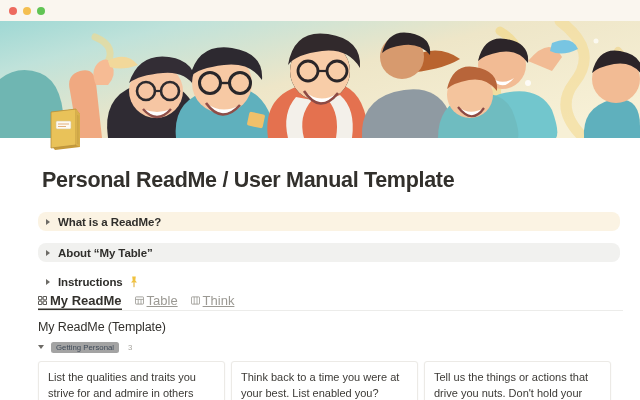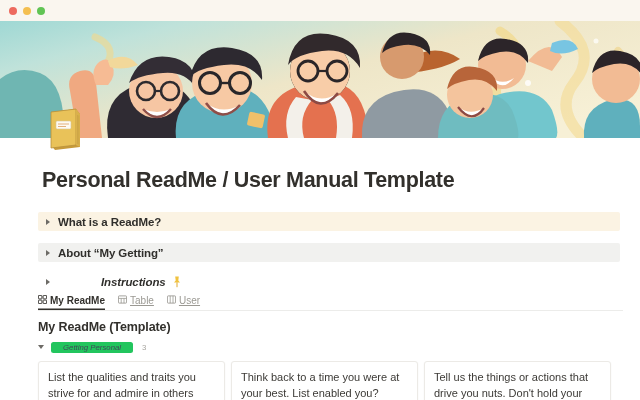--- a/index.html
+++ b/index.html
@@ -89,21 +89,21 @@
     left: 38px;
     top: 74px;
     width: 582px;
   }
   .toggle-row {
     display: flex;
     align-items: center;
     height: 19px;
     padding: 0 0 0 8px;
     box-sizing: border-box;
-    border-radius: 2px;
+    border-radius: 8px;
   }
   .toggle-row.cream { background: #fbf3e3; margin-bottom: 12px; }
   .toggle-row.grey  { background: #f1f1ef; margin-bottom: 10px; }
   .toggle-row.plain { background: transparent; }
 
   .tri {
     width: 0; height: 0;
     border-left: 4.5px solid #6d6b66;
     border-top: 3.2px solid transparent;
     border-bottom: 3.2px solid transparent;
@@ -111,23 +111,21 @@
     flex: 0 0 auto;
   }
   .toggle-label {
     font-size: 11.5px;
     font-weight: bold;
     color: #2f2e2b;
     letter-spacing: -0.1px;
     white-space: nowrap;
   }
   .toggle-label.italic {
-    font-style: italic;
     font-weight: bold;
-    margin-left: 43px;
   }
   .pin {
     margin-left: 6px;
     display: inline-block;
     width: 10px; height: 12px;
     vertical-align: -2px;
   }
   .pin svg { display:block; width: 10px; height: 12px; }
 
   
@@ -143,62 +141,61 @@
     height: 17px;
     border-bottom: 1px solid #ececea;
     width: 585px;
   }
   .tab {
     display: flex;
     align-items: center;
     height: 17px;
     margin-right: 13px;
     padding-bottom: 1px;
-    font-size: 10px;
+    font-size: 13px;
     white-space: nowrap;
   }
   .tab .ico { margin-right: 3px; display: block; }
   .tab.active {
     color: #33312d;
     font-weight: bold;
     box-shadow: inset 0 -1.6px 0 0 #33312d;
   }
   .tab.idle { color: #9b9993; font-weight: normal; text-decoration: underline; }
 
   .db-title {
     margin-top: 9px;
     font-size: 12.5px;
-    font-weight: bold;
+    font-weight: normal;
     color: #32302c;
     letter-spacing: -0.1px;
   }
 
   .group-head {
     display: flex;
     align-items: center;
     margin-top: 7px;
     height: 12px;
   }
   .tri-down {
     width: 0; height: 0;
     border-top: 4.2px solid #6d6b66;
     border-left: 3.2px solid transparent;
     border-right: 3.2px solid transparent;
     margin-right: 7px;
     flex: 0 0 auto;
   }
   .chip {
-    background: #22c55e;
+    background: #a3a3a3;
     color: #3f4a58;
     font-size: 7.8px;
     line-height: 11px;
-    padding: 0 12px;
+    padding: 0 5px;
     border-radius: 2.5px;
     white-space: nowrap;
-    font-style: italic;
   }
   .group-count {
     font-size: 7.8px;
     color: #a7a59f;
     margin-left: 9px;
   }
 
   .cards {
     display: flex;
     margin-top: 8px;
@@ -346,21 +343,21 @@
 
     <div class="toggles">
 
       <div class="toggle-row cream">
         <span class="tri"></span>
         <span class="toggle-label">What is a ReadMe?</span>
       </div>
 
       <div class="toggle-row grey">
         <span class="tri"></span>
-        <span class="toggle-label">About “My Getting”</span>
+        <span class="toggle-label">About “My Table”</span>
       </div>
 
       <div class="toggle-row plain">
         <span class="tri"></span>
         <span class="toggle-label italic">Instructions</span>
         <span class="pin">
           <svg viewBox="0 0 10 12" aria-hidden="true">
             <path d="M3.2 0.6 h3.6 l-0.5 4 l1.7 1.8 h-6 l1.7 -1.8 Z" fill="#f0c23f"></path>
             <path d="M5 6.4 v4.8" stroke="#e0a92e" stroke-width="1"></path>
           </svg>
@@ -394,21 +391,21 @@
           <span>Table</span>
         </div>
 
         <div class="tab idle">
           <span class="ico">
             <svg width="9" height="9" viewBox="0 0 9 9" aria-hidden="true">
               <rect x="0.4" y="0.9" width="8.2" height="7.2" rx="0.8" fill="none" stroke="#9b9993" stroke-width="0.9"></rect>
               <path d="M3.2 0.9 v7.2 M6 0.9 v7.2" stroke="#9b9993" stroke-width="0.8"></path>
             </svg>
           </span>
-          <span>User</span>
+          <span>Think</span>
         </div>
       </div>
 
       <div class="db-title">My ReadMe (Template)</div>
 
       <div class="group-head">
         <span class="tri-down"></span>
         <span class="chip">Getting Personal</span>
         <span class="group-count">3</span>
       </div>

